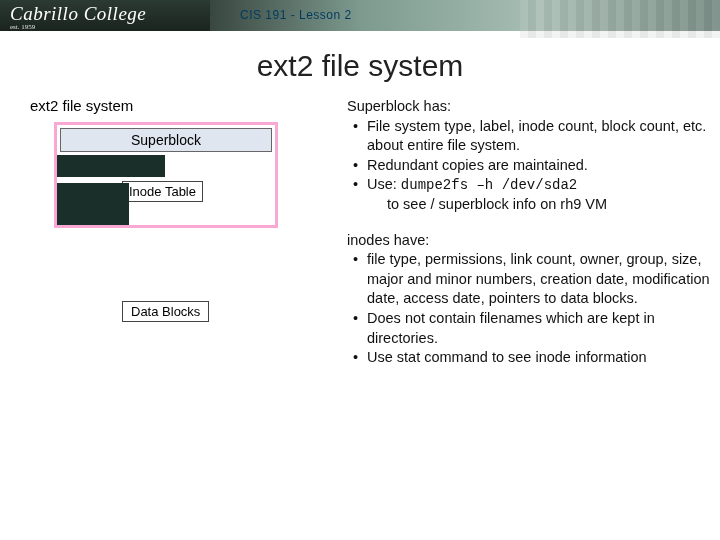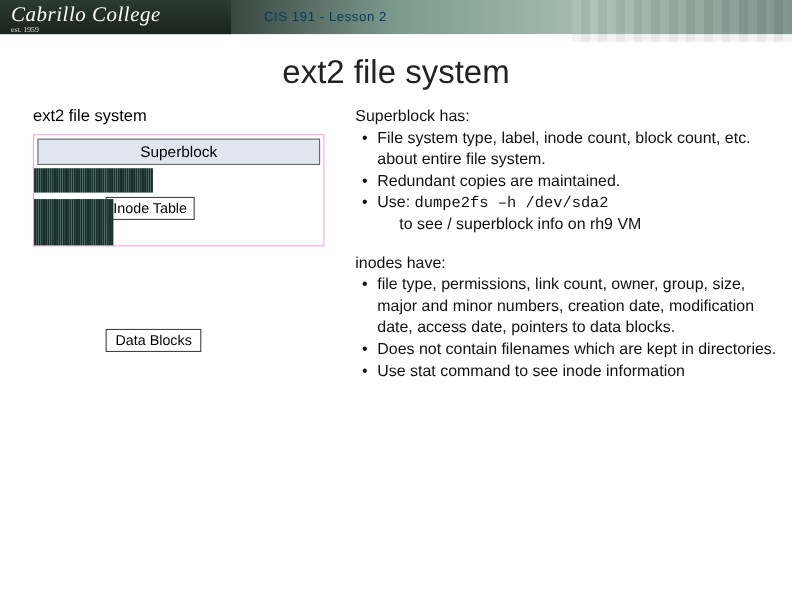--- a/index.html
+++ b/index.html
@@ -63,22 +63,23 @@
   .content {
     display: flex;
     margin-top: 14px;
     padding: 0 10px 0 30px;
     gap: 28px;
   }
   .left-col { width: 265px; flex-shrink: 0; }
   .right-col { flex: 1; font-size: 14.5px; line-height: 1.35; color: #111; }
   .fs-label { font-size: 15px; margin-bottom: 8px; }
   .diagram {
-    width: 265px;
-    border: 1px solid #f9a8d4;
+    width: 224px;
+    border: 3px solid #f9a8d4;
+    margin-left: 24px;
   }
   .sb-box {
     background: #e0e6f0;
     border: 1px solid #666;
     text-align: center;
     font-size: 14px;
     padding: 3px 0;
     margin: 3px;
   }
   .inode-area {
@@ -119,21 +120,21 @@
   }
   .data-label {
     position: absolute;
     background: #fff;
     border: 1px solid #444;
     font-size: 13px;
     padding: 2px 8px;
     left: 65px;
     top: 118px;
   }
-  .block { margin-bottom: 16px; }
+  .block { margin-bottom: 16px; margin-left: 24px; }
   .block-head { font-size: 14.5px; }
   ul.bullets { list-style: none; padding-left: 6px; }
   ul.bullets li { position: relative; padding-left: 14px; }
   ul.bullets li::before { content: "•"; position: absolute; left: 0; }
   .mono { font-family: "Courier New", monospace; font-size: 14px; }
   .indent { padding-left: 20px; }
 </style>
 </head>
 <body>
 

